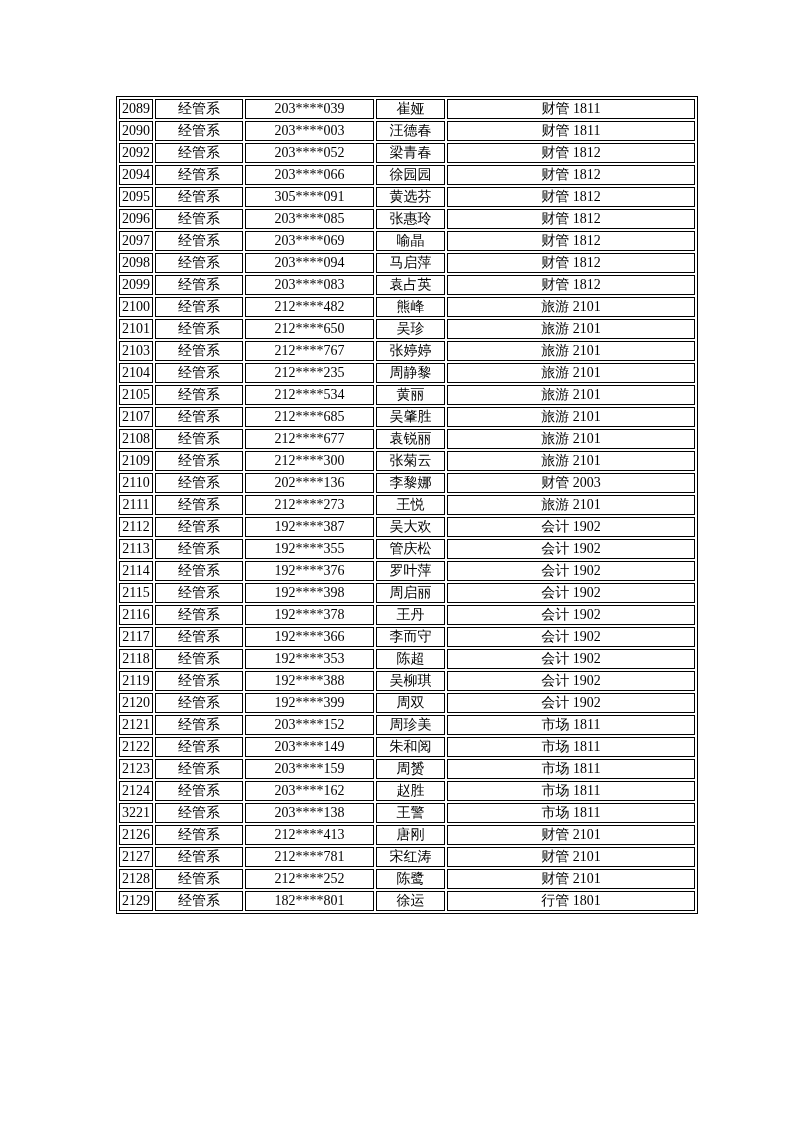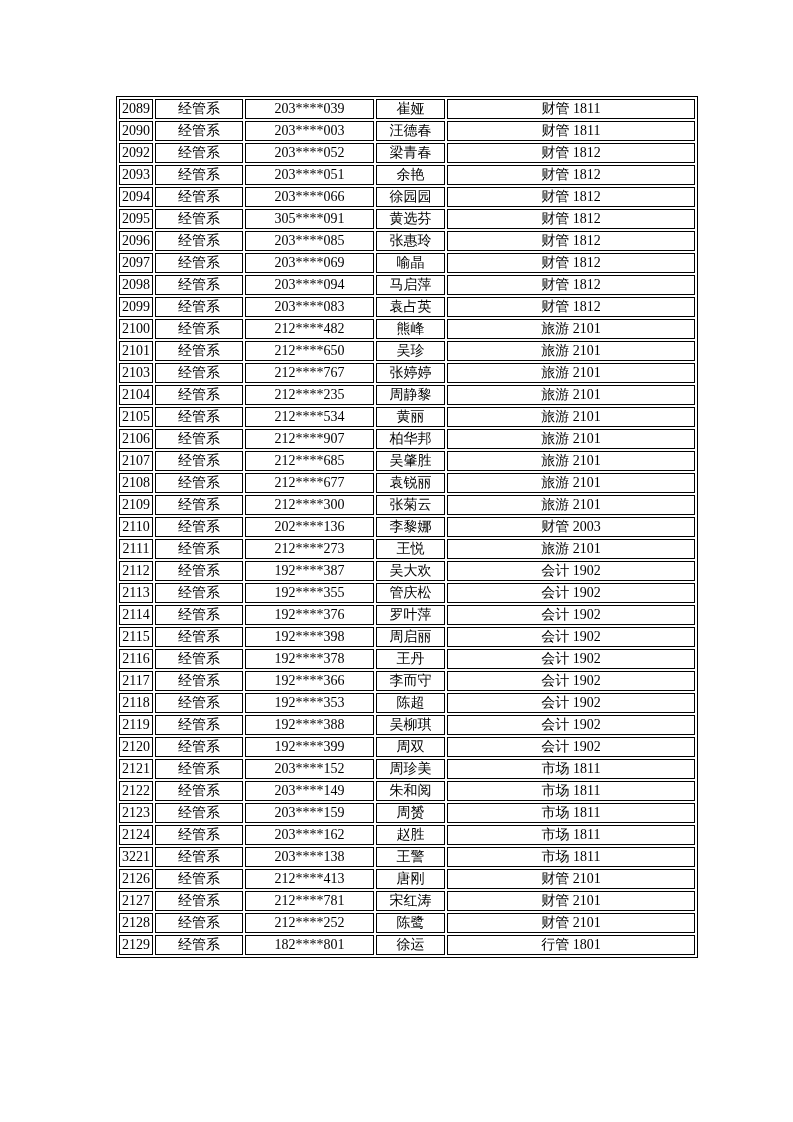--- a/index.html
+++ b/index.html
@@ -78,27 +78,20 @@
     <td>财管 1811</td>
   </tr>
         <tr>
     <td>2092</td>
     <td>经管系</td>
     <td>203****052</td>
     <td>梁青春</td>
     <td>财管 1812</td>
   </tr>
         <tr>
-    <td>2093</td>
-    <td>经管系</td>
-    <td>203****051</td>
-    <td>余艳</td>
-    <td>财管 1812</td>
-  </tr>
-        <tr>
     <td>2094</td>
     <td>经管系</td>
     <td>203****066</td>
     <td>徐园园</td>
     <td>财管 1812</td>
   </tr>
         <tr>
     <td>2095</td>
     <td>经管系</td>
     <td>305****091</td>
@@ -159,27 +152,20 @@
     <td>经管系</td>
     <td>212****235</td>
     <td>周静黎</td>
     <td>旅游 2101</td>
   </tr>
         <tr>
     <td>2105</td>
     <td>经管系</td>
     <td>212****534</td>
     <td>黄丽</td>
-    <td>旅游 2101</td>
-  </tr>
-        <tr>
-    <td>2106</td>
-    <td>经管系</td>
-    <td>212****907</td>
-    <td>柏华邦</td>
     <td>旅游 2101</td>
   </tr>
         <tr>
     <td>2107</td>
     <td>经管系</td>
     <td>212****685</td>
     <td>吴肇胜</td>
     <td>旅游 2101</td>
   </tr>
         <tr>

